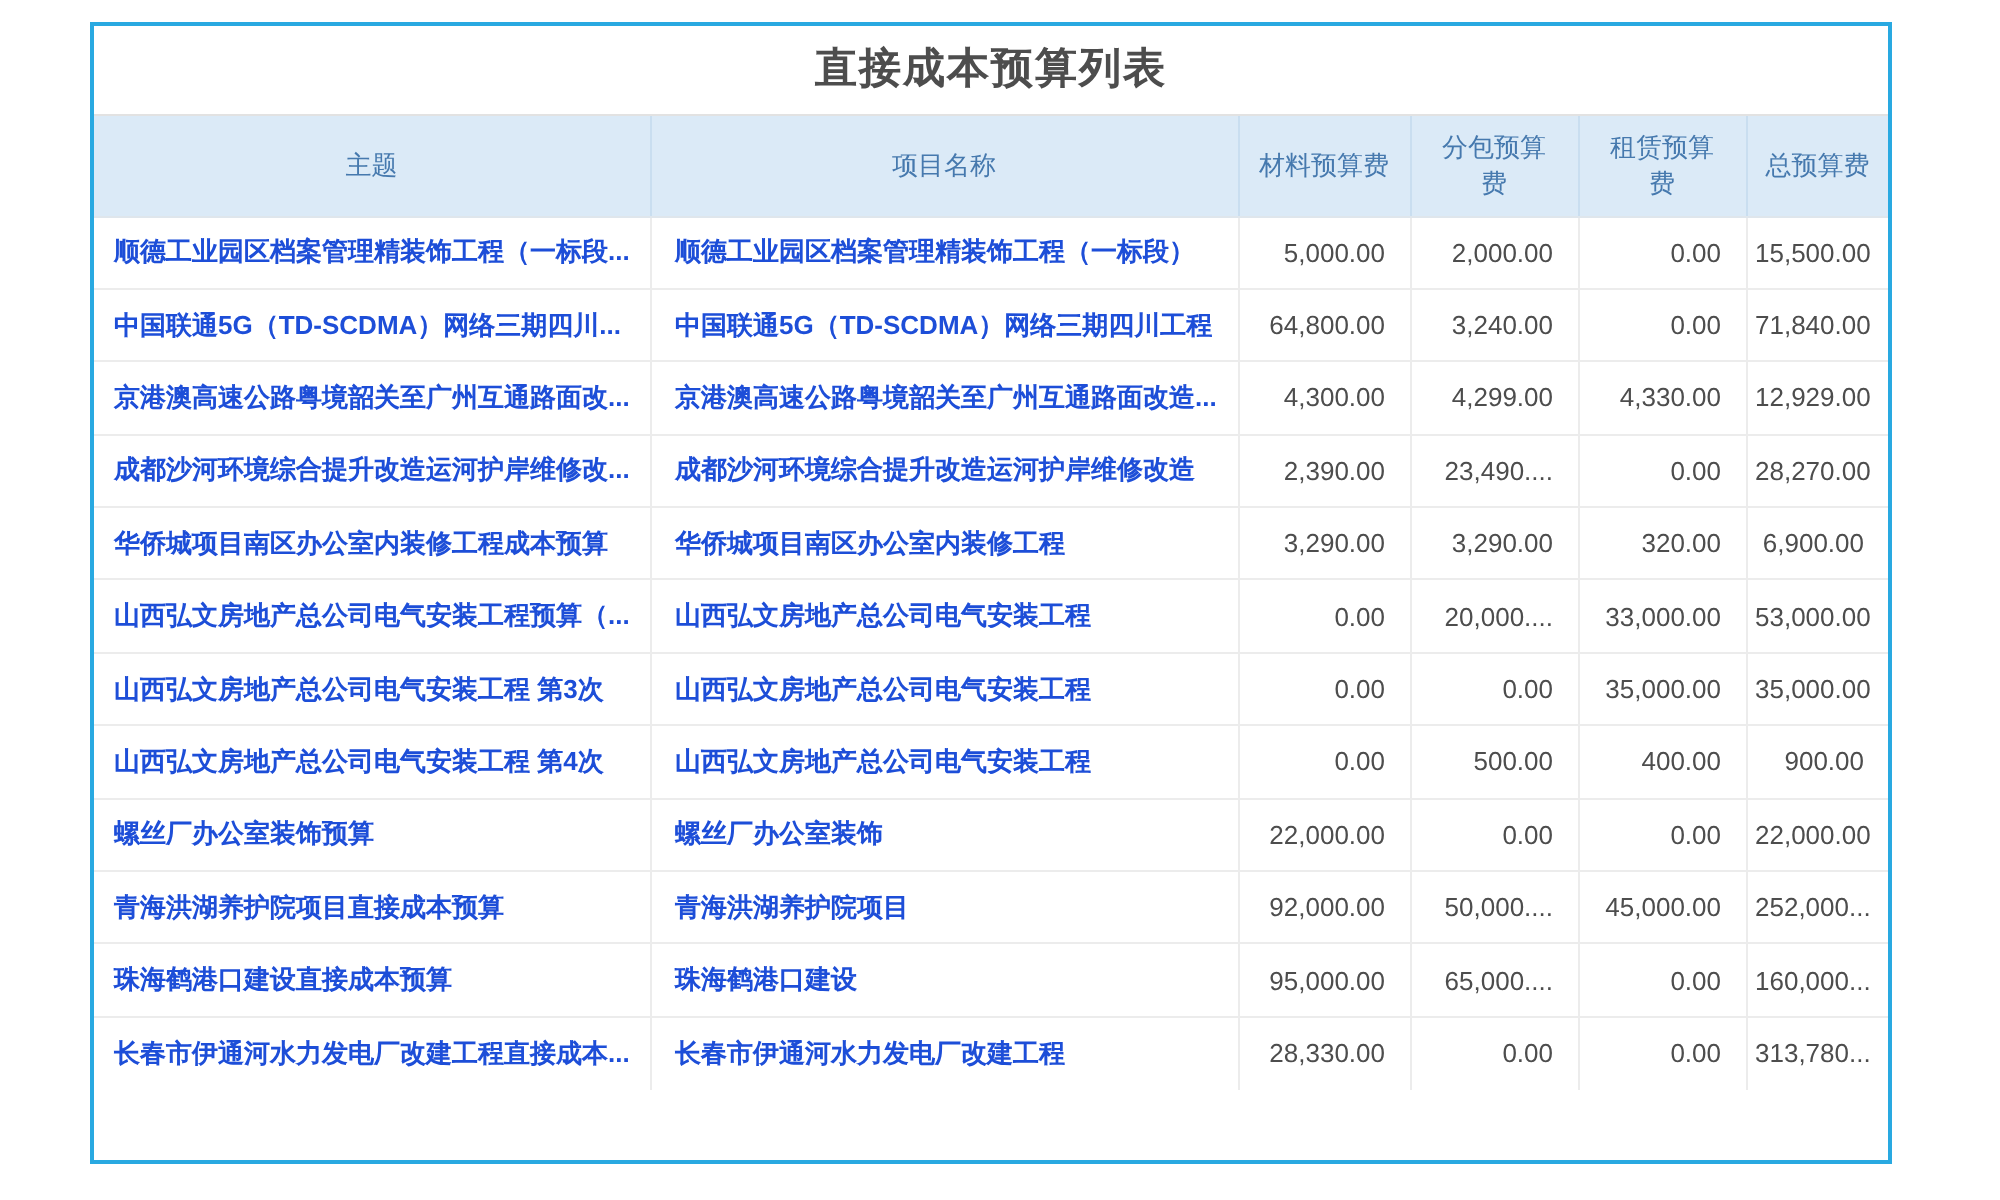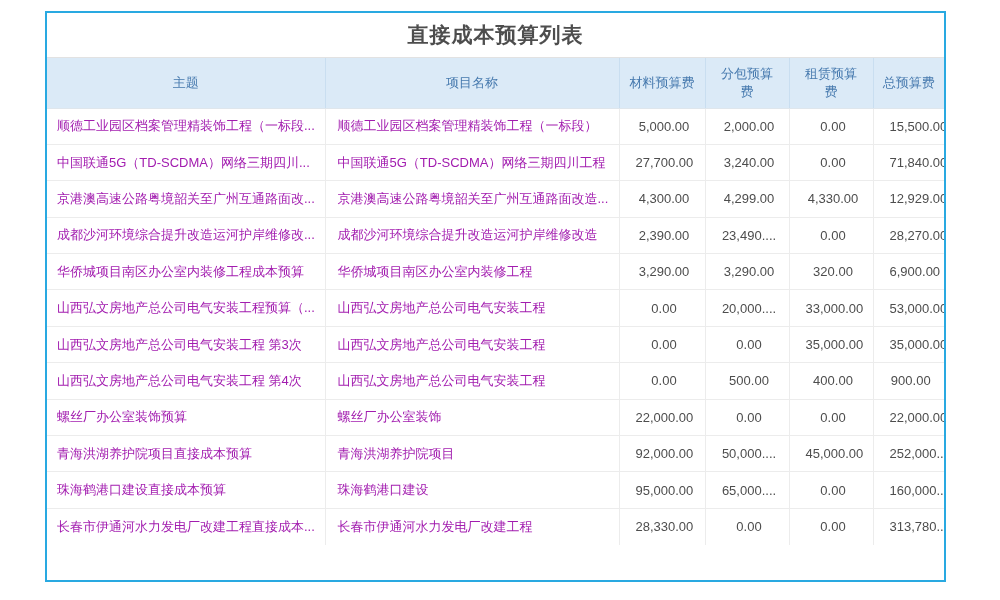--- a/index.html
+++ b/index.html
@@ -61,25 +61,26 @@
     border-bottom: 1px solid #ececec;
     white-space: nowrap;
     overflow: hidden;
     box-sizing: border-box;
     padding: 0;
   }
   tbody td:last-child { border-right: none; }
   tbody tr:last-child td { border-bottom: none; margin-left: 41px; }
   td.c-subject { padding-left: 10px; padding-right: 6px; }
   td.c-project { padding-left: 12px; padding-right: 6px; }
-  td.c-num     { text-align: center; padding-right: 12px; padding-left: 16px; }
+  td.c-num     { text-align: right; padding-right: 12px; padding-left: 4px; }
   a.cell-link {
-    color: #a21caf;
+    color: #1d4ed8;
     text-decoration: none;
     cursor: pointer;
+    font-weight: bold;
   }
 </style>
 </head>
 <body>
 
 <div class="card">
   <div class="title-bar">直接成本预算列表</div>
   <table class="budget">
     <colgroup>
       <col style="width:278px">
@@ -108,21 +109,21 @@
     <td class="c-num">5,000.00</td>
     <td class="c-num">2,000.00</td>
     <td class="c-num">0.00</td>
     <td class="c-num">15,500.00</td>
   </tr>
 
 
   <tr>
     <td class="c-subject"><a class="cell-link">中国联通5G（TD-SCDMA）网络三期四川...</a></td>
     <td class="c-project"><a class="cell-link">中国联通5G（TD-SCDMA）网络三期四川工程</a></td>
-    <td class="c-num">27,700.00</td>
+    <td class="c-num">64,800.00</td>
     <td class="c-num">3,240.00</td>
     <td class="c-num">0.00</td>
     <td class="c-num">71,840.00</td>
   </tr>
 
   <tr>
     <td class="c-subject"><a class="cell-link">京港澳高速公路粤境韶关至广州互通路面改...</a></td>
     <td class="c-project"><a class="cell-link">京港澳高速公路粤境韶关至广州互通路面改造...</a></td>
     <td class="c-num">4,300.00</td>
     <td class="c-num">4,299.00</td>

